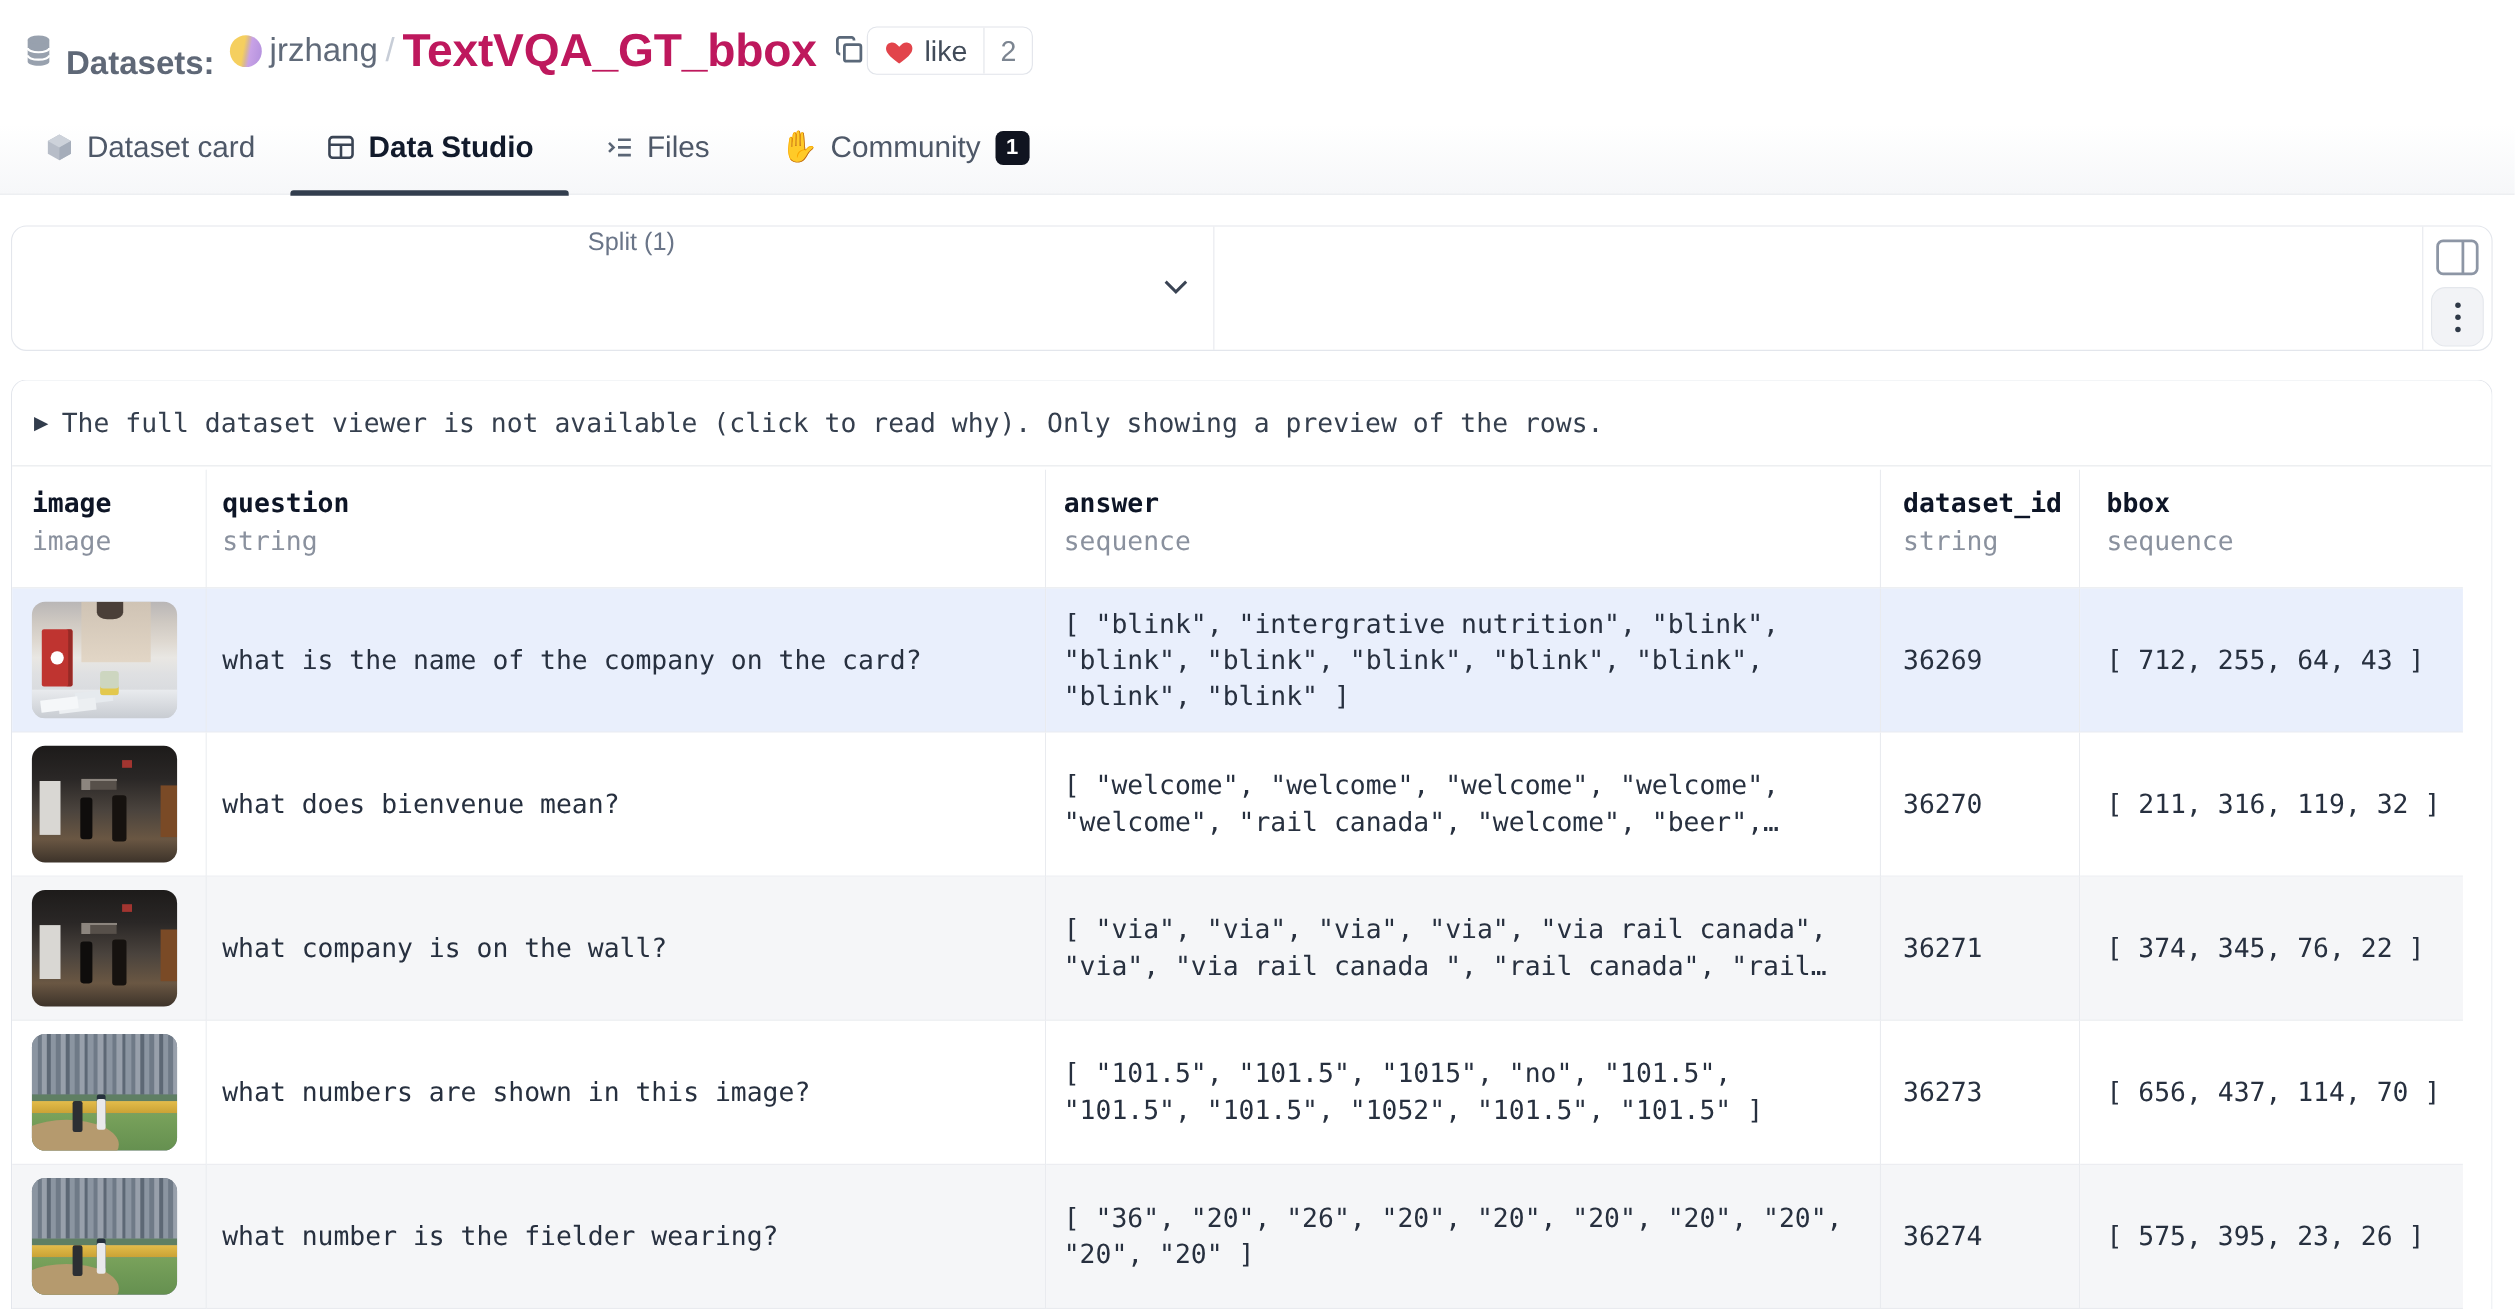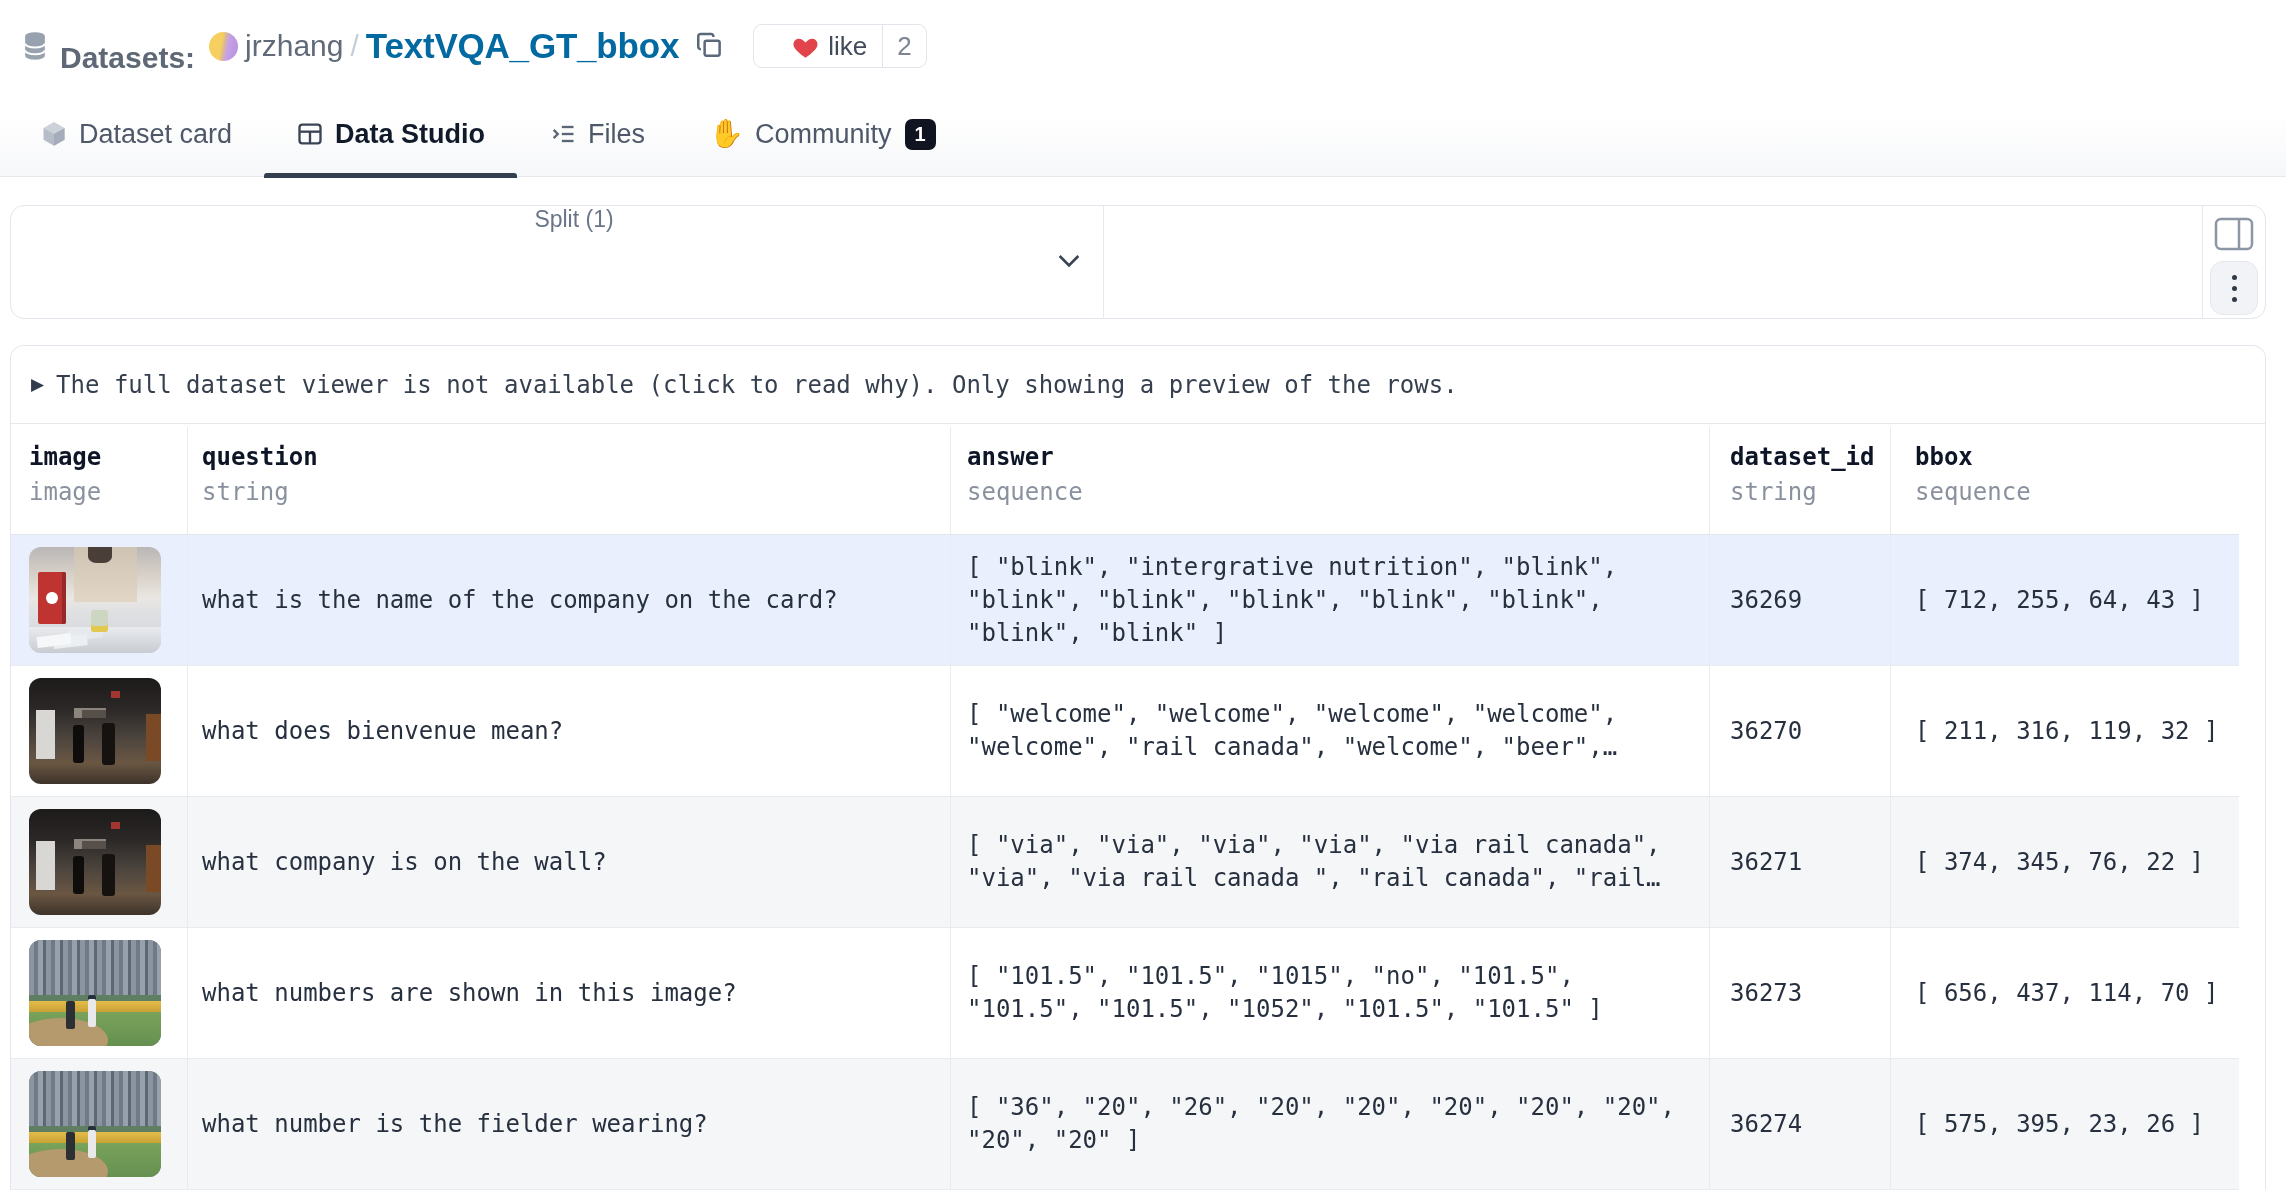--- a/index.html
+++ b/index.html
@@ -8,23 +8,23 @@
   .page { position:relative; width:2290px; height:1190px; background:#fff; }
 
   
   .site-header { position:absolute; top:0; left:0; right:0; height:92px; display:flex; align-items:center; padding-left:20px; background:#fff; }
   .db-icon { width:30px; height:32px; margin-right:10px; flex:none; }
   .hdr-label { font-size:30px; font-weight:700; color:#5f6877;margin-top:24px; }
   .avatar { width:29px; height:29px; border-radius:50%; margin-left:14px; margin-right:7px; flex:none;
             background:linear-gradient(100deg,#f5cf5f 42%, #d9b894 52%, #c8a2e6 62%, #b290dd 100%); }
   .hdr-owner { font-size:30px; color:#606a79; }
   .hdr-slash { font-size:30px; color:#c7cdd7; margin:0 7px; }
-  .hdr-title { font-size:35px; font-weight:700; color:#0369a1; letter-spacing:-0.2px; }
+  .hdr-title { font-size:42px; font-weight:700; color:#be185d; letter-spacing:-0.2px; }
   .copy-btn { background:none; border:none; margin-left:14px; cursor:pointer; width:32px; height:32px; padding:0; }
-  .like-group { display:flex; align-items:stretch; margin-left:28px; height:44px; border:1.5px solid #e1e4ea; border-radius:9px; background:#fff; overflow:hidden;padding-left:23px; }
+  .like-group { display:flex; align-items:stretch; height:44px; border:1.5px solid #e1e4ea; border-radius:9px; background:#fff; overflow:hidden; }
   .like-main { display:flex; align-items:center; gap:9px; padding:0 15px; background:none; border:none; cursor:pointer; }
   .like-label { font-size:26px; color:#414b59; font-weight:500; }
   .like-count { display:flex; align-items:center; padding:0 14px; border-left:1.5px solid #e1e4ea; font-size:26px; color:#7c8591; background:none; cursor:pointer; border-top:none; border-bottom:none; border-right:none; }
 
   
   .tab-bar { position:absolute; top:92px; left:0; right:4px; height:85px; display:flex; align-items:stretch; padding-left:8px;
              background:linear-gradient(to top, #f6f7f9, #ffffff 75%); border-bottom:1.5px solid #e6e8ed; }
   .tab { position:relative; display:flex; align-items:center; gap:11px; padding:0 32px; font-size:27px; color:#4e5868; font-weight:500; cursor:pointer; }
   .tab.active { color:#111a2b; font-weight:700; }
   .tab .underline { position:absolute; left:0; right:0; bottom:-2px; height:5px; background:#333e4e; border-radius:3px 3px 0 0; }

